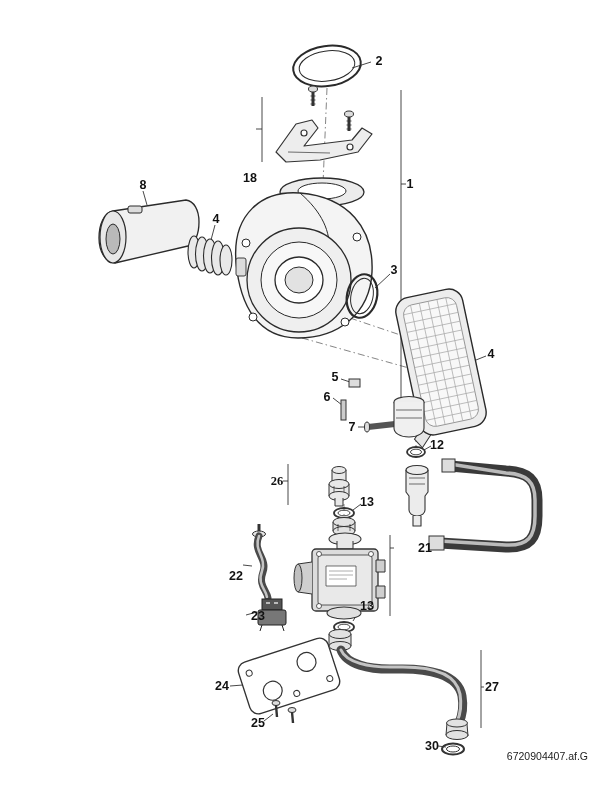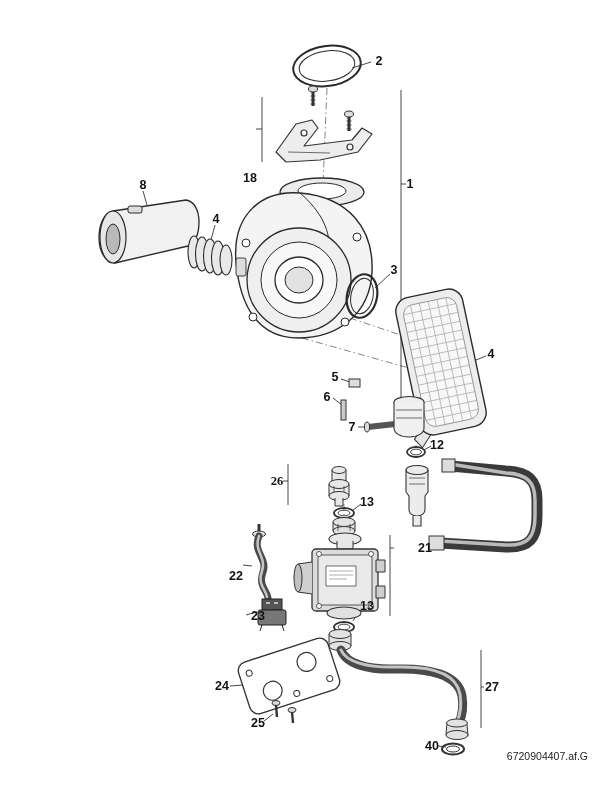--- a/index.html
+++ b/index.html
@@ -296,18 +296,18 @@
       <span class="callout" style="left: 437px; top: 445px;">12</span>
       <span class="callout" style="left: 277px; top: 481px; font-family: Liberation Serif, serif;">26</span>
       <span class="callout" style="left: 367px; top: 502px;">13</span>
       <span class="callout" style="left: 397px; top: 548px; margin-left: 28px;">21</span>
       <span class="callout" style="left: 236px; top: 566px; margin-top: 10px;">22</span>
       <span class="callout" style="left: 367px; top: 606px;">13</span>
       <span class="callout" style="left: 238px; top: 616px; margin-left: 20px;">23</span>
       <span class="callout" style="left: 222px; top: 686px;">24</span>
       <span class="callout" style="left: 258px; top: 723px;">25</span>
       <span class="callout" style="left: 492px; top: 687px;">27</span>
-      <span class="callout" style="left: 432px; top: 746px;">40</span>
+      <span class="callout" style="left: 432px; top: 746px;">30</span>
     </div>
 
   <div class="footer-id">6720904407.af.G</div>
 
 </div>
 
 </body></html>

